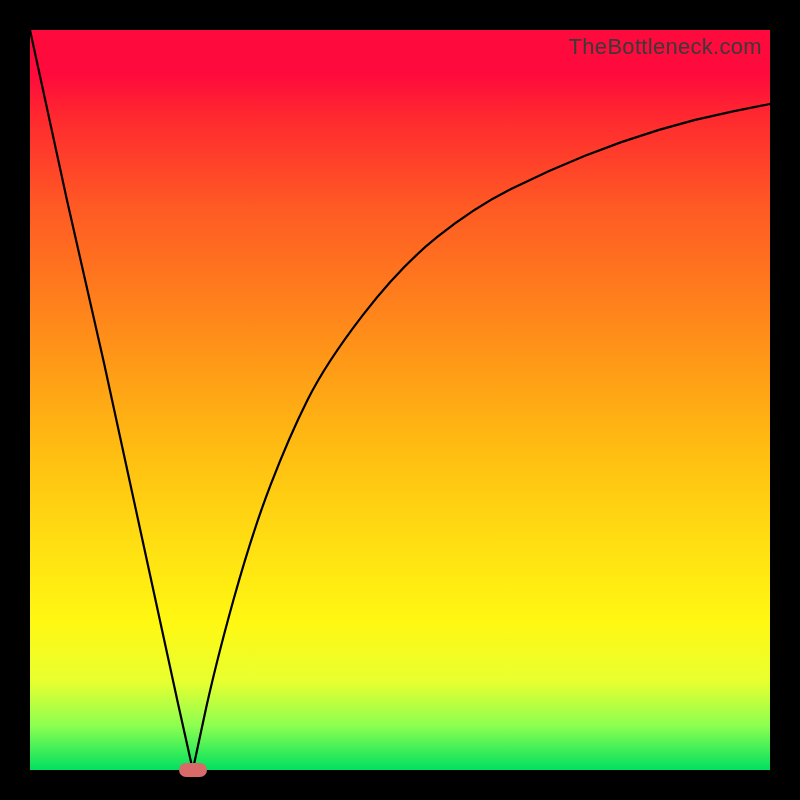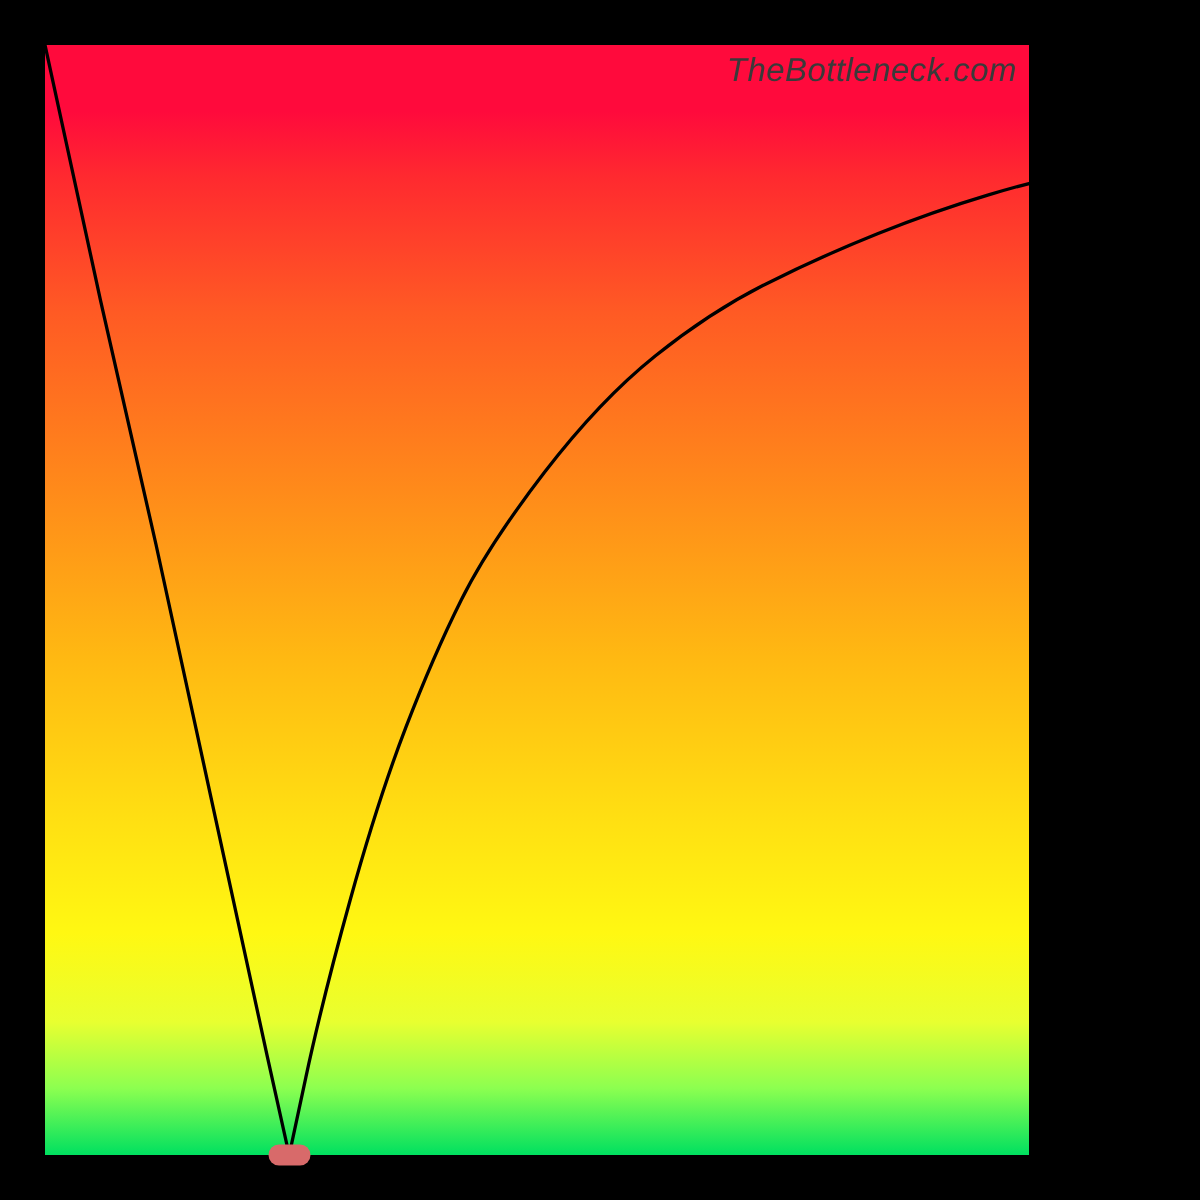--- a/index.html
+++ b/index.html
@@ -8,35 +8,34 @@
     width: 800px;
     height: 800px;
     background: #000;
     font-family: Arial, Helvetica, sans-serif;
     overflow: hidden;
   }
   .frame {
     position: absolute;
     left: 30px;
     top: 30px;
-    width: 656px;
+    width: 740px;
     height: 740px;
     background: linear-gradient(to bottom,
       #ff0a3c 0%,
       #ff0a3c 6%,
       #ff2a2f 12%,
       #ff5a24 24%,
       #ff8a1a 40%,
       #ffb812 55%,
       #ffe012 70%,
       #fff812 80%,
       #e8ff30 88%,
       #8cff50 94%,
       #00e060 100%);
-    font-style: italic;
   }
   .watermark {
     position: absolute;
     top: 4px;
     right: 8px;
     color: #3a3a3a;
     font-size: 22px;
     font-weight: 500;
     letter-spacing: 0.3px;
     user-select: none;

